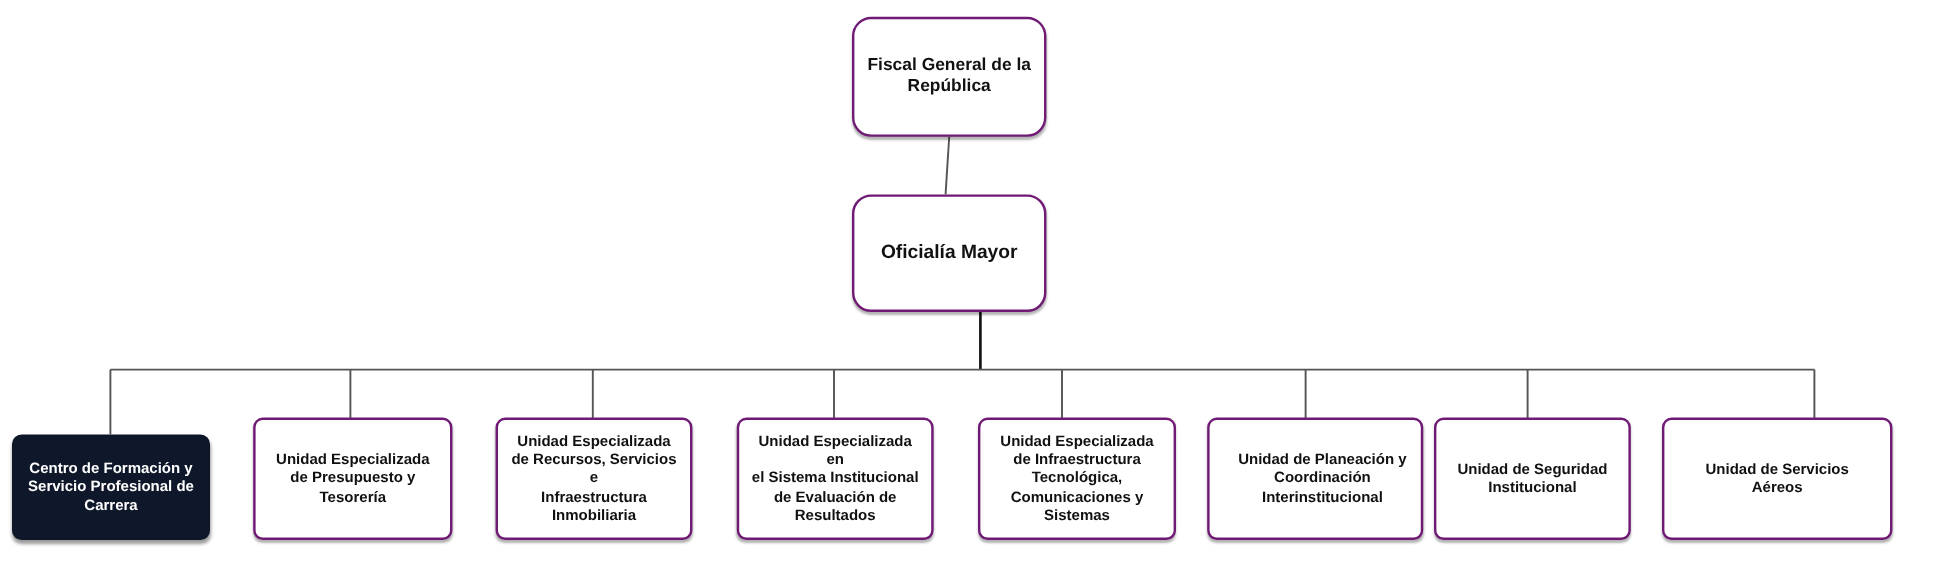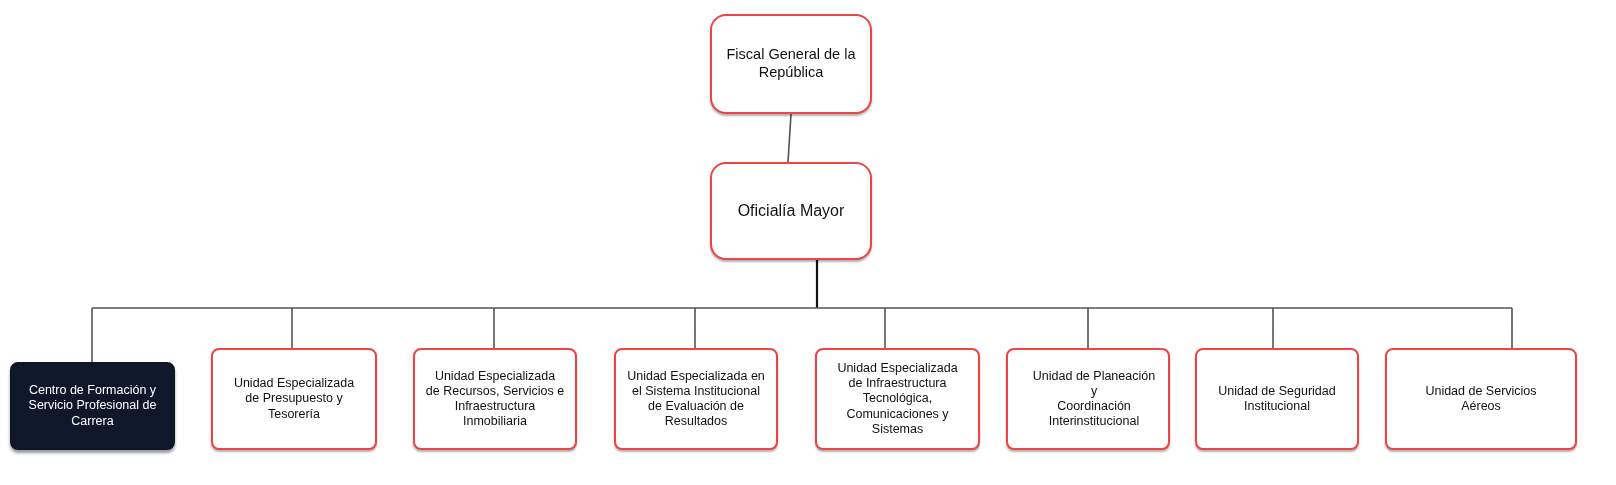--- a/index.html
+++ b/index.html
@@ -24,30 +24,30 @@
     left: 0;
     top: 0;
     width: 1616px;
     height: 485px;
     pointer-events: none;
   }
   
   .node {
     position: absolute;
     box-sizing: border-box;
-    border: 2px solid #ef4444;
+    border: 2px solid #701a75;
     border-radius: 14px;
     background: #ffffff;
     display: flex;
     align-items: center;
     justify-content: center;
     text-align: center;
     color: #111111;
     line-height: 1.22;
-    font-weight: normal;
+    font-weight: bold;
     padding: 4px 8px;
     box-shadow: 0 2px 2px rgba(0,0,0,0.30);
   }
   .node .node-label {
     display: block;
     width: 100%;
     white-space: pre-line;
   }
   .node.root {
     font-size: 14.5px;
@@ -127,21 +127,21 @@
   </div>
 
   <div class="node leaf" style="left:815px; top:348px; width:165px; height:102px;">
     <span class="node-label">Unidad Especializada
 de Infraestructura
 Tecnológica,
 Comunicaciones y
 Sistemas</span>
   </div>
 
-  <div class="node leaf" style="left:1006px; top:348px; width:164px; height:102px;padding-left:20px;">
+  <div class="node leaf" style="left:1006px; top:348px; width:180px; height:102px;padding-left:20px;">
     <span class="node-label">Unidad de Planeación y
 Coordinación
 Interinstitucional</span>
   </div>
 
   <div class="node leaf" style="left:1195px; top:348px; width:164px; height:102px;align-items:center;">
     <span class="node-label">Unidad de Seguridad
 Institucional</span>
   </div>
 

